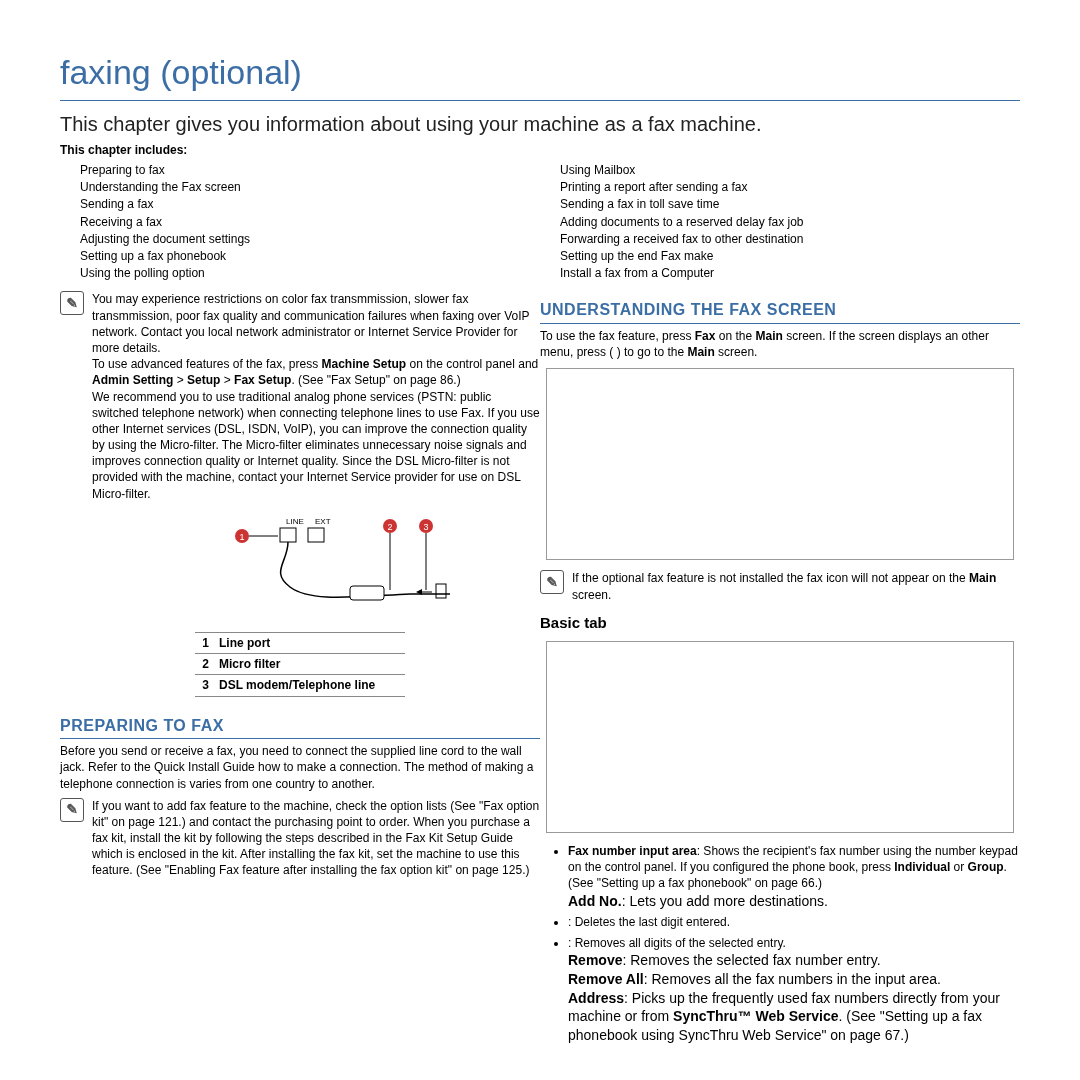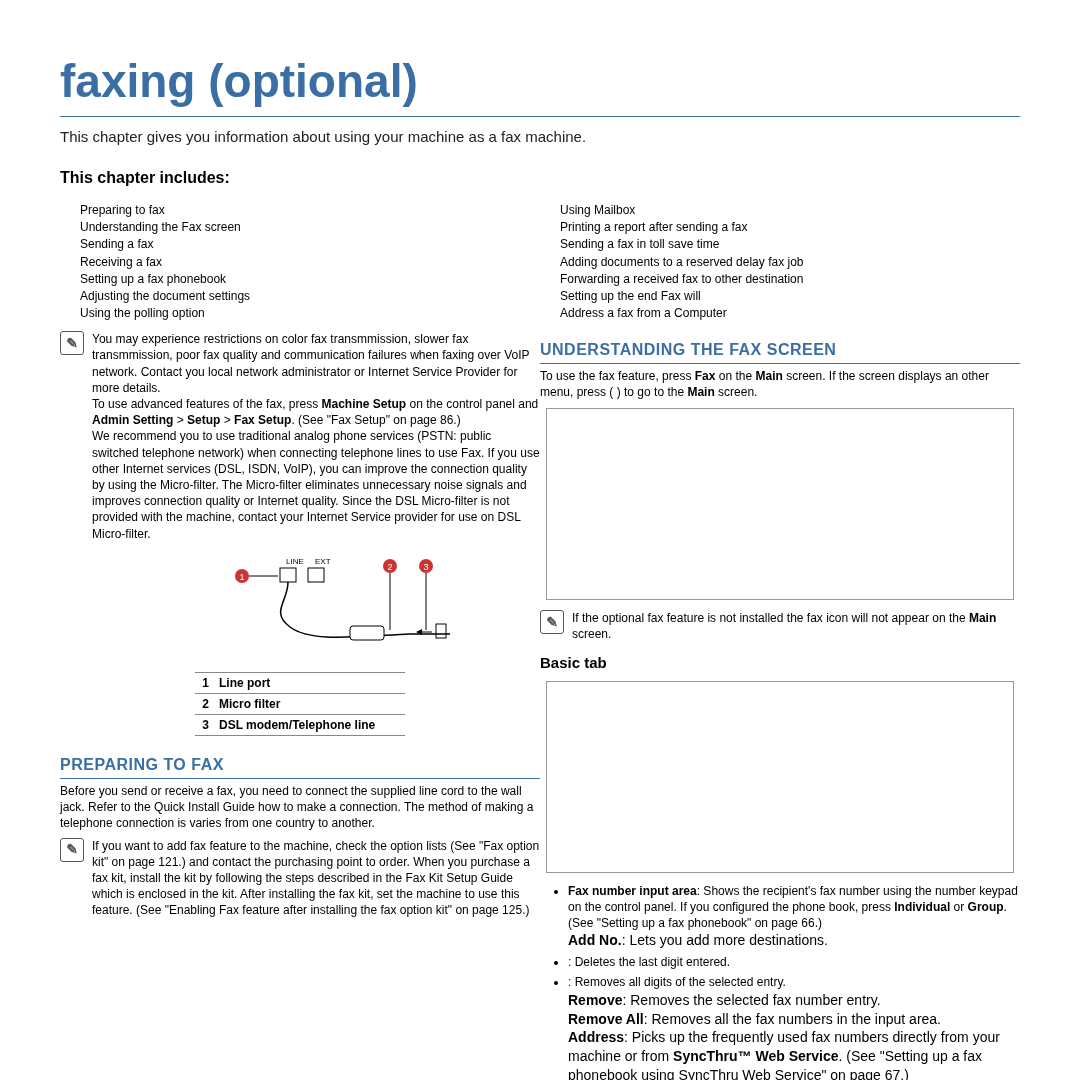--- a/index.html
+++ b/index.html
@@ -7,40 +7,40 @@
     color: #000;
     margin: 0;
     padding: 50px 60px 30px 60px;
     width: 1080px;
     box-sizing: border-box;
     font-size: 12px;
     line-height: 1.35;
   }
   h1.title {
     font-family: Arial, Helvetica, sans-serif;
-    font-weight: 700;
-    font-size: 46px;
+    font-weight: 400;
+    font-size: 34px;
     color: #3b6ea5;
     margin: 0 0 4px 0;
     letter-spacing: 0px;
   }
   .title-rule {
     border-bottom: 1px solid #3b6ea5;
     margin-bottom: 10px;
   }
   .intro {
-    font-size: 15px;
+    font-size: 20px;
     font-weight: 300;
     color: #222;
-    margin-bottom: 20px;
+    margin-bottom: 4px;
   }
   .includes {
     font-weight: bold;
-    font-size: 16px;
-    margin-bottom: 12px;
+    font-size: 12px;
+    margin-bottom: 3px;
   }
   .columns {
     display: flex;
   }
   .col {
     flex: 1;
     min-width: 0;
   }
   ul.toc {
     list-style: none;
@@ -131,22 +131,22 @@
 <div class="includes">This chapter includes:</div>
 
 <div class="columns">
 
   <div class="col">
     <ul class="toc">
       <li>Preparing to fax</li>
       <li>Understanding the Fax screen</li>
       <li>Sending a fax</li>
       <li>Receiving a fax</li>
+      <li>Adjusting the document settings</li>
       <li>Setting up a fax phonebook</li>
-      <li>Adjusting the document settings</li>
       <li>Using the polling option</li>
     </ul>
 
     <div class="note">
       <div class="note-icon">✎</div>
       <div class="note-body">
         <div>You may experience restrictions on color fax transmmission, slower fax transmmission, poor fax quality and communication failures when faxing over VoIP network. Contact you local network administrator or Internet Service Provider for more details.</div>
         <div>
           <span>To use advanced features of the fax, press </span><b>Machine Setup</b><span> on the control panel and </span><b>Admin Setting</b> &gt; <b>Setup</b> &gt; <b>Fax Setup</b><span>. (See "Fax Setup" on page 86.)</span>
         </div>
@@ -205,22 +205,22 @@
     </div>
   </div>
 
   <div class="col">
     <ul class="toc">
       <li>Using Mailbox</li>
       <li>Printing a report after sending a fax</li>
       <li>Sending a fax in toll save time</li>
       <li>Adding documents to a reserved delay fax job</li>
       <li>Forwarding a received fax to other destination</li>
-      <li>Setting up the end Fax will</li>
-      <li>Address a fax from a Computer</li>
+      <li>Setting up the end Fax make</li>
+      <li>Install a fax from a Computer</li>
     </ul>
 
     <h2 class="sect">UNDERSTANDING THE FAX SCREEN</h2>
     <div>
       <span>To use the fax feature, press </span><b>Fax</b><span> on the </span><b>Main</b><span> screen. If the screen displays an other menu, press (     ) to go to the </span><b>Main</b><span> screen.</span>
     </div>
 
     <div class="placeholder-box"></div>
 
     <div class="note">

